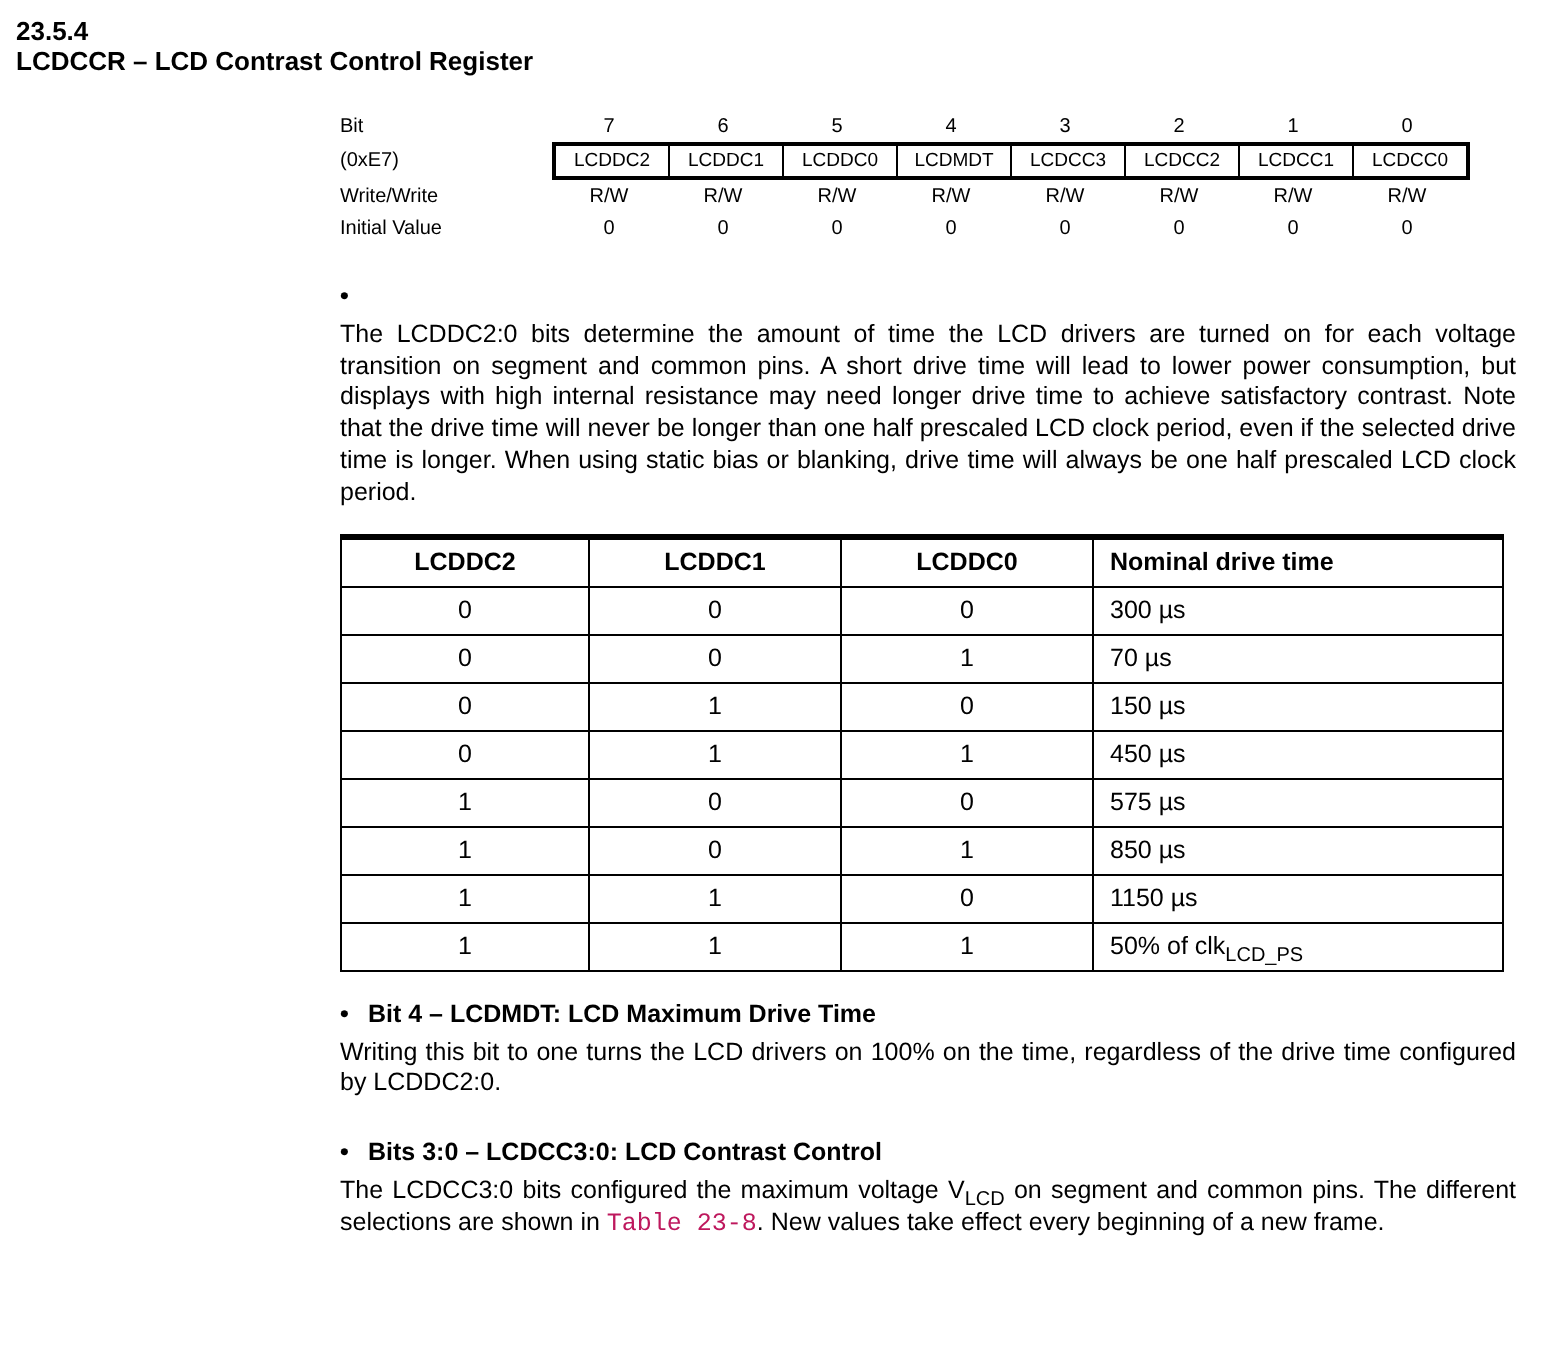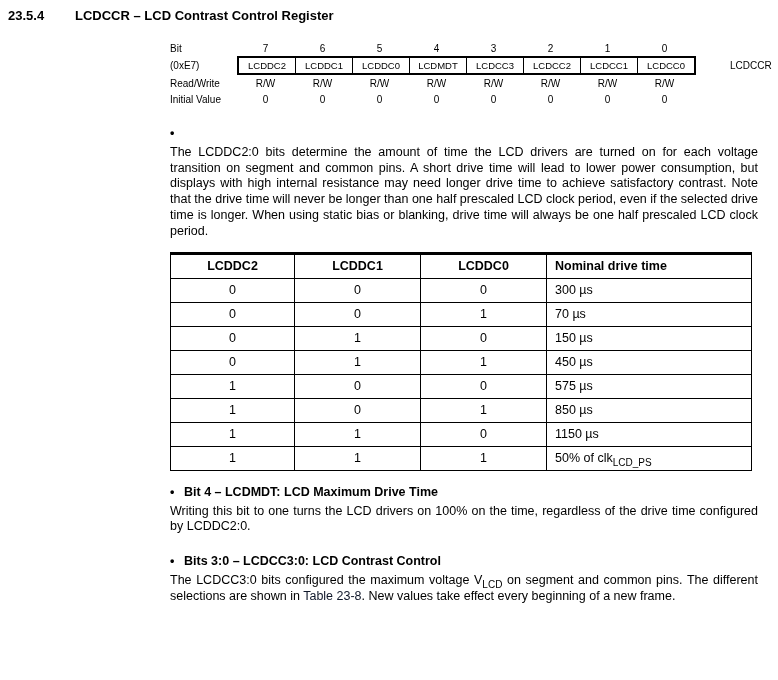--- a/index.html
+++ b/index.html
@@ -4,29 +4,29 @@
 <style>
   html,body{margin:0;padding:0;}
   body{
     width:778px;height:680px;overflow:hidden;background:#ffffff;color:#000;
     font-family:"Liberation Sans",sans-serif;
     -webkit-font-smoothing:antialiased;
   }
   .page{padding:8px 12px 0 8px;}
 
   
-  .heading-row{display:flex;font-size:13px;font-weight:bold;}
+  .heading-row{display:flex;font-size:13px;font-weight:bold;flex-direction:column;}
   .heading-num{width:67px;flex:none;}
 
   
   .content{margin-left:162px;width:588px;}
 
   
   .register{margin-top:17px;}
-  .reg-row{display:flex;align-items:center;height:16px;font-size:10px;}
+  .reg-row{display:flex;align-items:center;height:16px;font-size:10px;gap:39px;}
   .reg-row.boxrow{height:19px;justify-content:space-between;}
   .reg-label{width:67px;flex:none;}
   .cells{display:flex;flex:none;}
   .cell{width:57px;flex:none;text-align:center;}
   .box{border:2px solid #000;background:#fff;}
   .box .cell{width:56px;height:15px;line-height:15px;font-size:9.5px;border-left:1px solid #000;}
   .box .cell:first-child{border-left:0;}
   .reg-name{margin-left:10px;font-size:10px;padding-left:24px;}
 
   
@@ -41,21 +41,21 @@
   .caption-label{font-weight:bold;width:75px;flex:none;}
 
   
   table.t{border-collapse:collapse;margin-top:8px;border:1px solid #000;border-top:3px solid #000;}
   .t th,.t td{border:1px solid #000;font-size:12.5px;padding:3px 8px;height:17px;vertical-align:middle;}
   .t th{font-weight:bold;}
   .c-mid{text-align:center;}
   .c-left{text-align:left;}
   .w0{width:107px;}.w1{width:109px;}.w2{width:109px;}.w3{width:188px;margin-top:25px;}
   sub.s{font-size:10px;line-height:0;}
-  a.ref{color:#0f172a;text-decoration:none;cursor:pointer;}
+  a.ref{color:#be185d;text-decoration:none;cursor:pointer;font-family:Liberation Mono, monospace;}
 </style>
 </head>
 <body>
 
 <div class="page">
 
   <div class="heading-row">
     <span class="heading-num">23.5.4</span>
     <span>LCDCCR – LCD Contrast Control Register</span>
   </div>
@@ -84,21 +84,21 @@
           <div class="cell">LCDDC0</div>
           <div class="cell">LCDMDT</div>
           <div class="cell">LCDCC3</div>
           <div class="cell">LCDCC2</div>
           <div class="cell">LCDCC1</div>
           <div class="cell">LCDCC0</div>
         </div>
         <div class="reg-name">LCDCCR</div>
       </div>
       <div class="reg-row">
-        <div class="reg-label">Read/Write</div>
+        <div class="reg-label">Write/Write</div>
         <div class="cells">
           <div class="cell">R/W</div>
           <div class="cell">R/W</div>
           <div class="cell">R/W</div>
           <div class="cell">R/W</div>
           <div class="cell">R/W</div>
           <div class="cell">R/W</div>
           <div class="cell">R/W</div>
           <div class="cell">R/W</div>
         </div>

